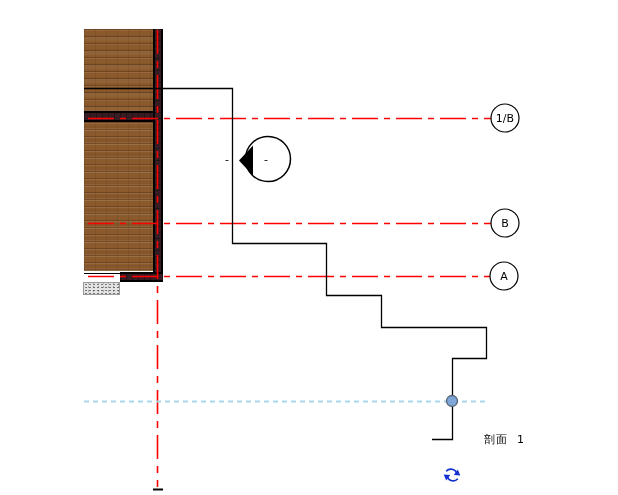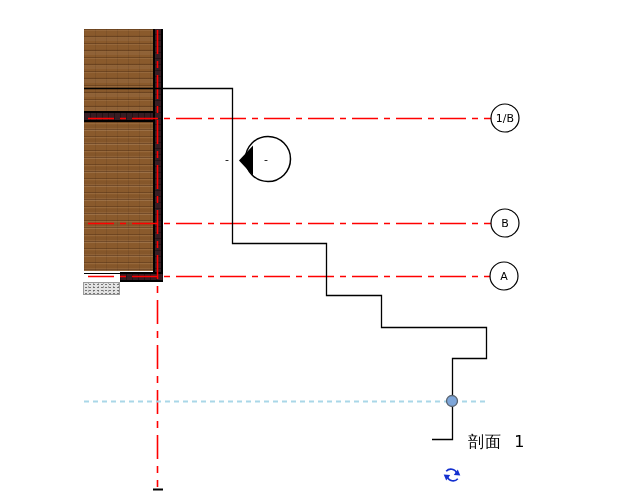--- a/index.html
+++ b/index.html
@@ -25,21 +25,21 @@
   .band-bottom{left:120px;top:272px;width:43px;height:10px;border-top:2px solid #000;border-bottom:2px solid #000;}
   .concrete{left:83px;top:282px;width:37px;height:13px;border:1px solid #9a9a9a;
     background-color:#e3e3e3;
     background-image:
       radial-gradient(rgba(90,90,90,.8) .6px, rgba(0,0,0,0) .8px),
       radial-gradient(rgba(140,140,140,.8) .6px, rgba(0,0,0,0) .8px);
     background-size:4px 3px,5px 4px;background-position:0 0,2px 2px;}
 
   
   svg{position:absolute;left:0;top:0;}
-  .section-label{position:absolute;left:468px;top:432px;font-size:16px;color:#000;
+  .section-label{position:absolute;left:484px;top:432px;font-size:11px;color:#000;
     white-space:pre;letter-spacing:1px;}
 </style>
 </head>
 <body>
 
 <div id="stage">
 
   <div class="abs brick brick-upper"></div>
   <div class="abs brick brick-lower"></div>
   <div class="abs band band-mid"></div>

